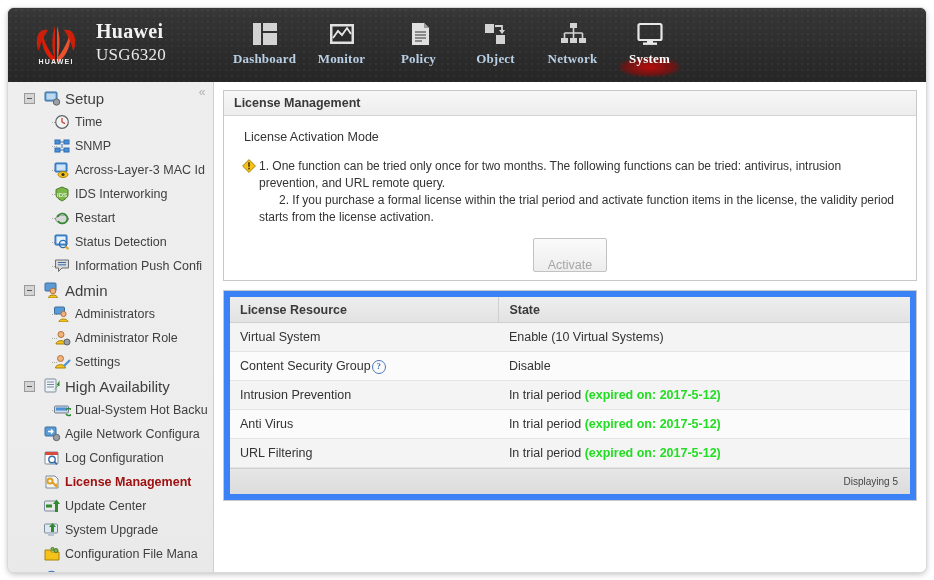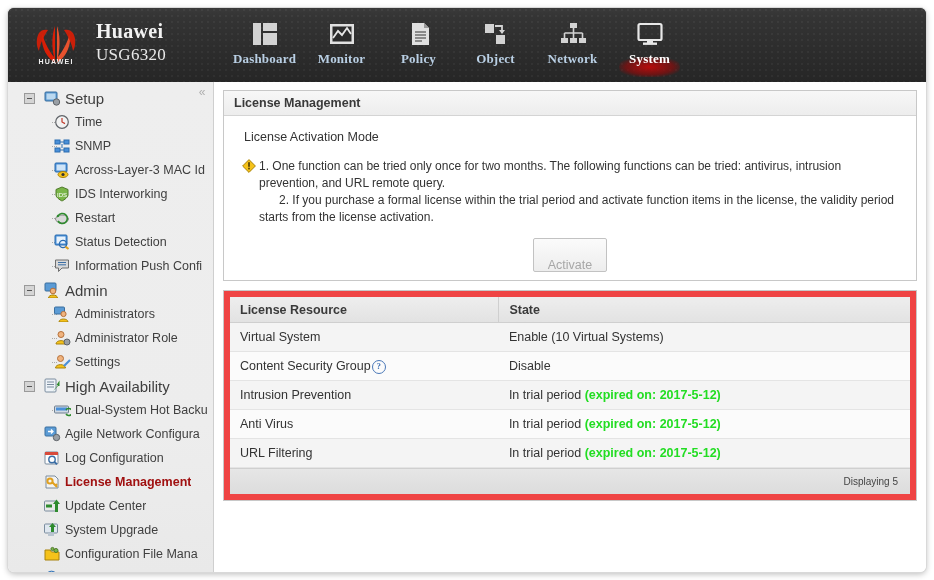--- a/index.html
+++ b/index.html
@@ -137,21 +137,21 @@
 
   .btn-row{display:flex;justify-content:center;margin-top:12px;}
   .btn{
     min-width:72px;height:23px;line-height:21px;padding:16px 14px;
     background:linear-gradient(180deg,#fbfbfb 0%,#ededed 100%);
     border:1px solid #c2c2c2;border-radius:2px;box-sizing:border-box;
     font-size:12.5px;color:#a7a7a7;text-align:center;cursor:default;
   }
 
   .table-panel{
-    width:694px;margin-top:9px;border:1px solid #c8c8c8;background:#ef4444;box-sizing:border-box;
+    width:694px;margin-top:9px;border:1px solid #c8c8c8;background:#3b82f6;box-sizing:border-box;
     padding:6px;
   }
   table.lic{width:100%;border-collapse:collapse;table-layout:fixed;}
   table.lic th{
     height:25px;text-align:left;padding:0 0 0 10px;
     background:linear-gradient(180deg,#eeeeee 0%,#e2e2e2 100%);
     border-bottom:1px solid #cfcfcf;
     font-size:12.5px;font-weight:bold;color:#3a3a3a;
   }
   table.lic th.c2{border-left:1px solid #cfcfcf;}

